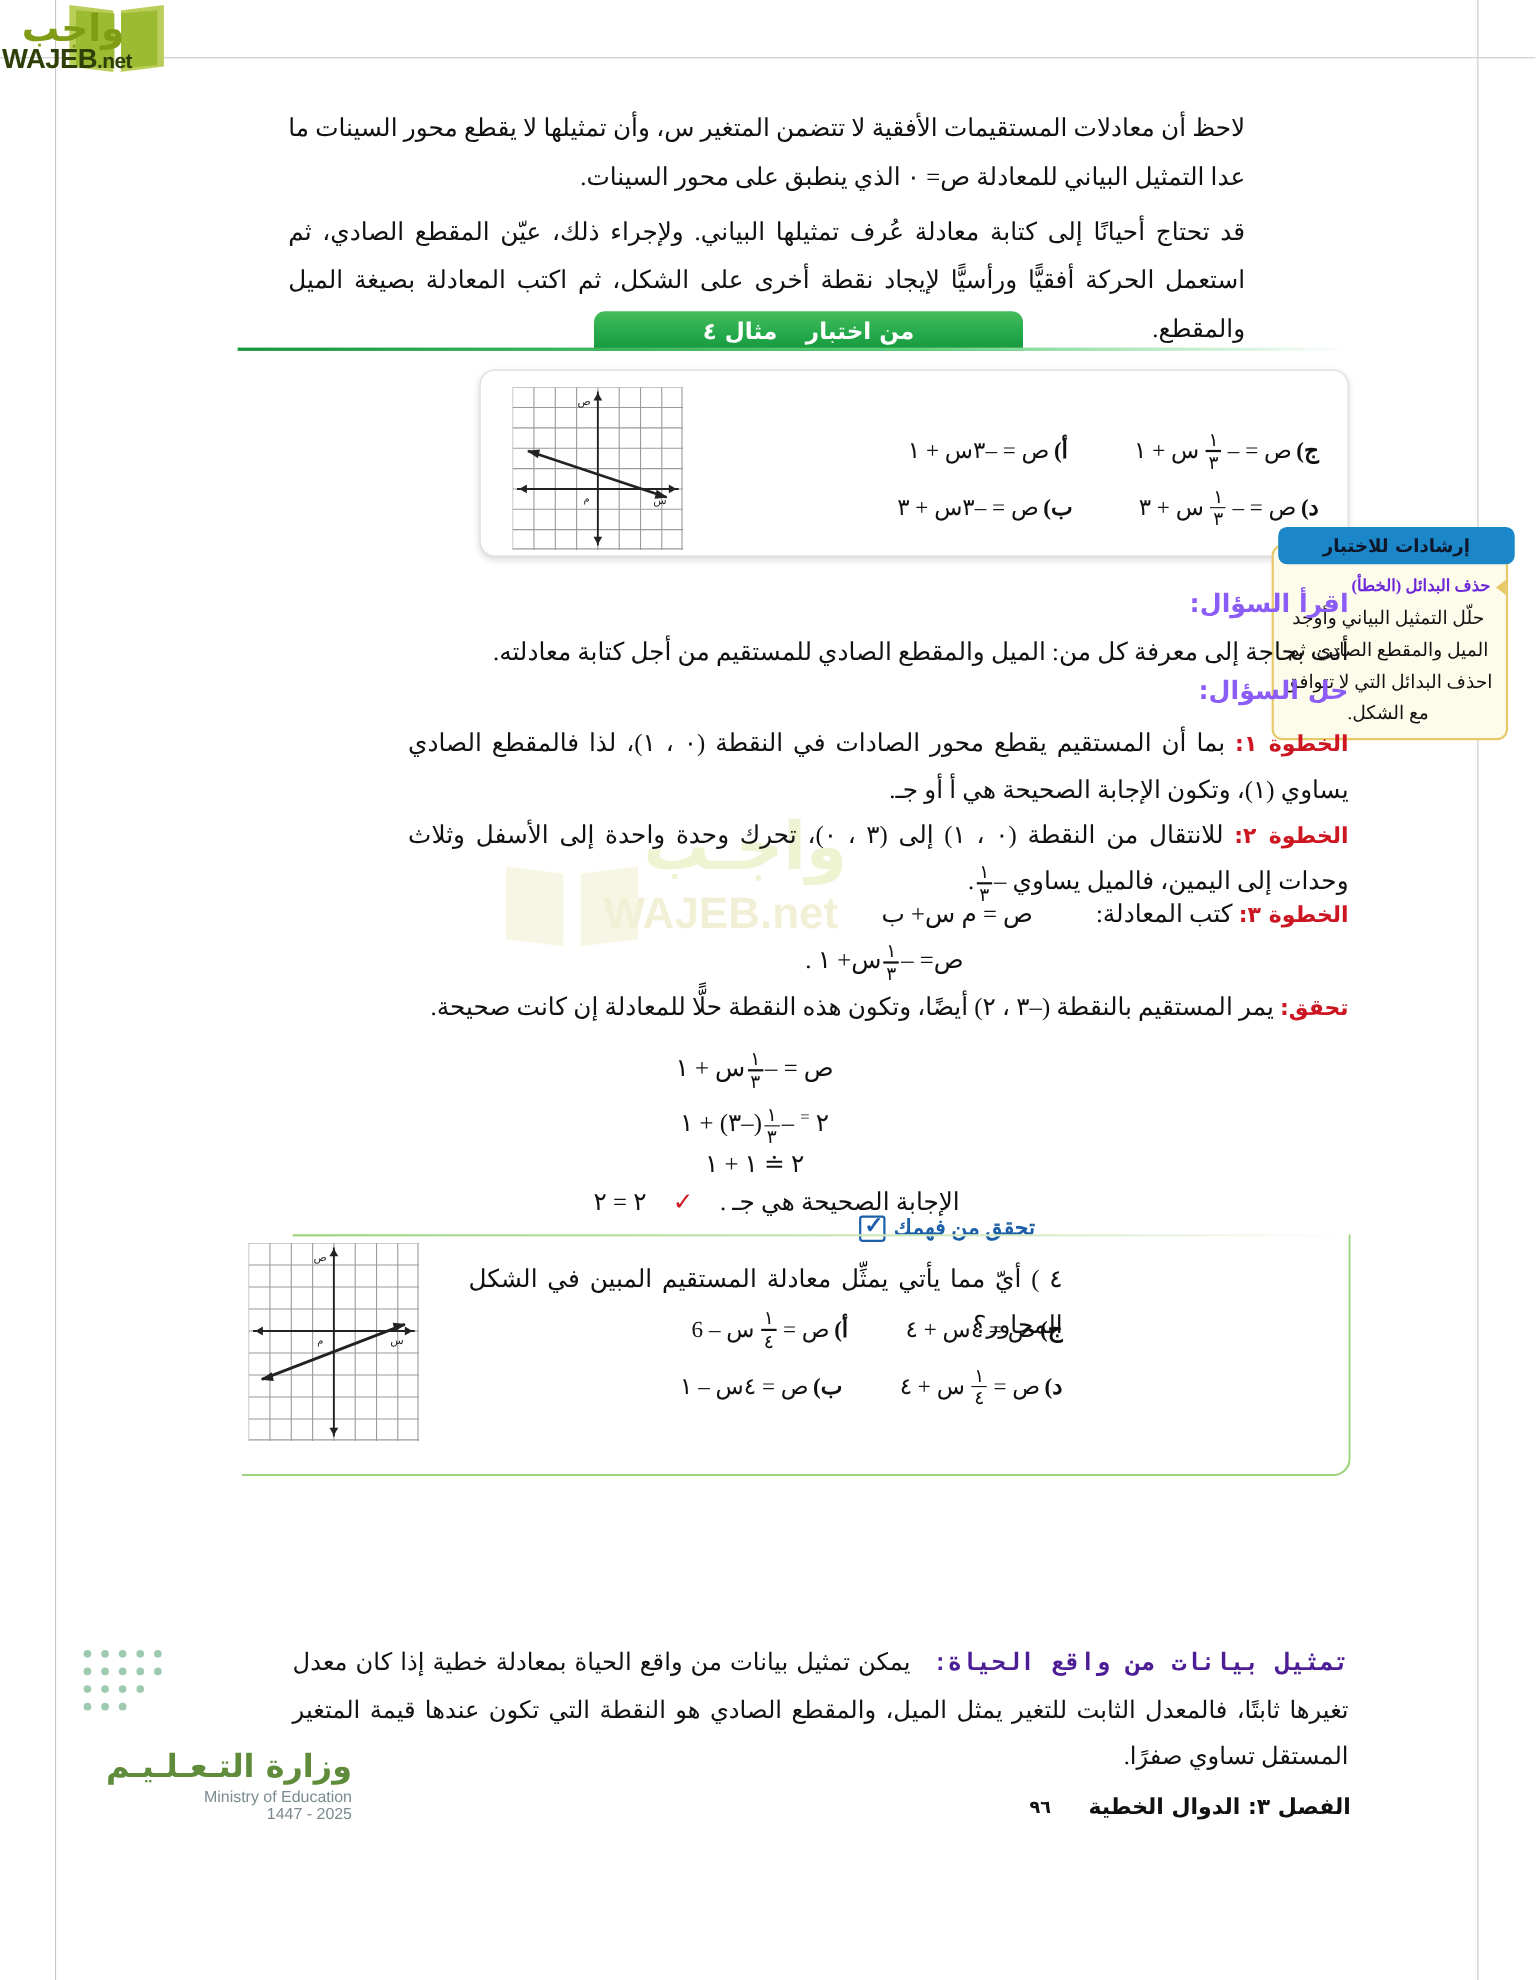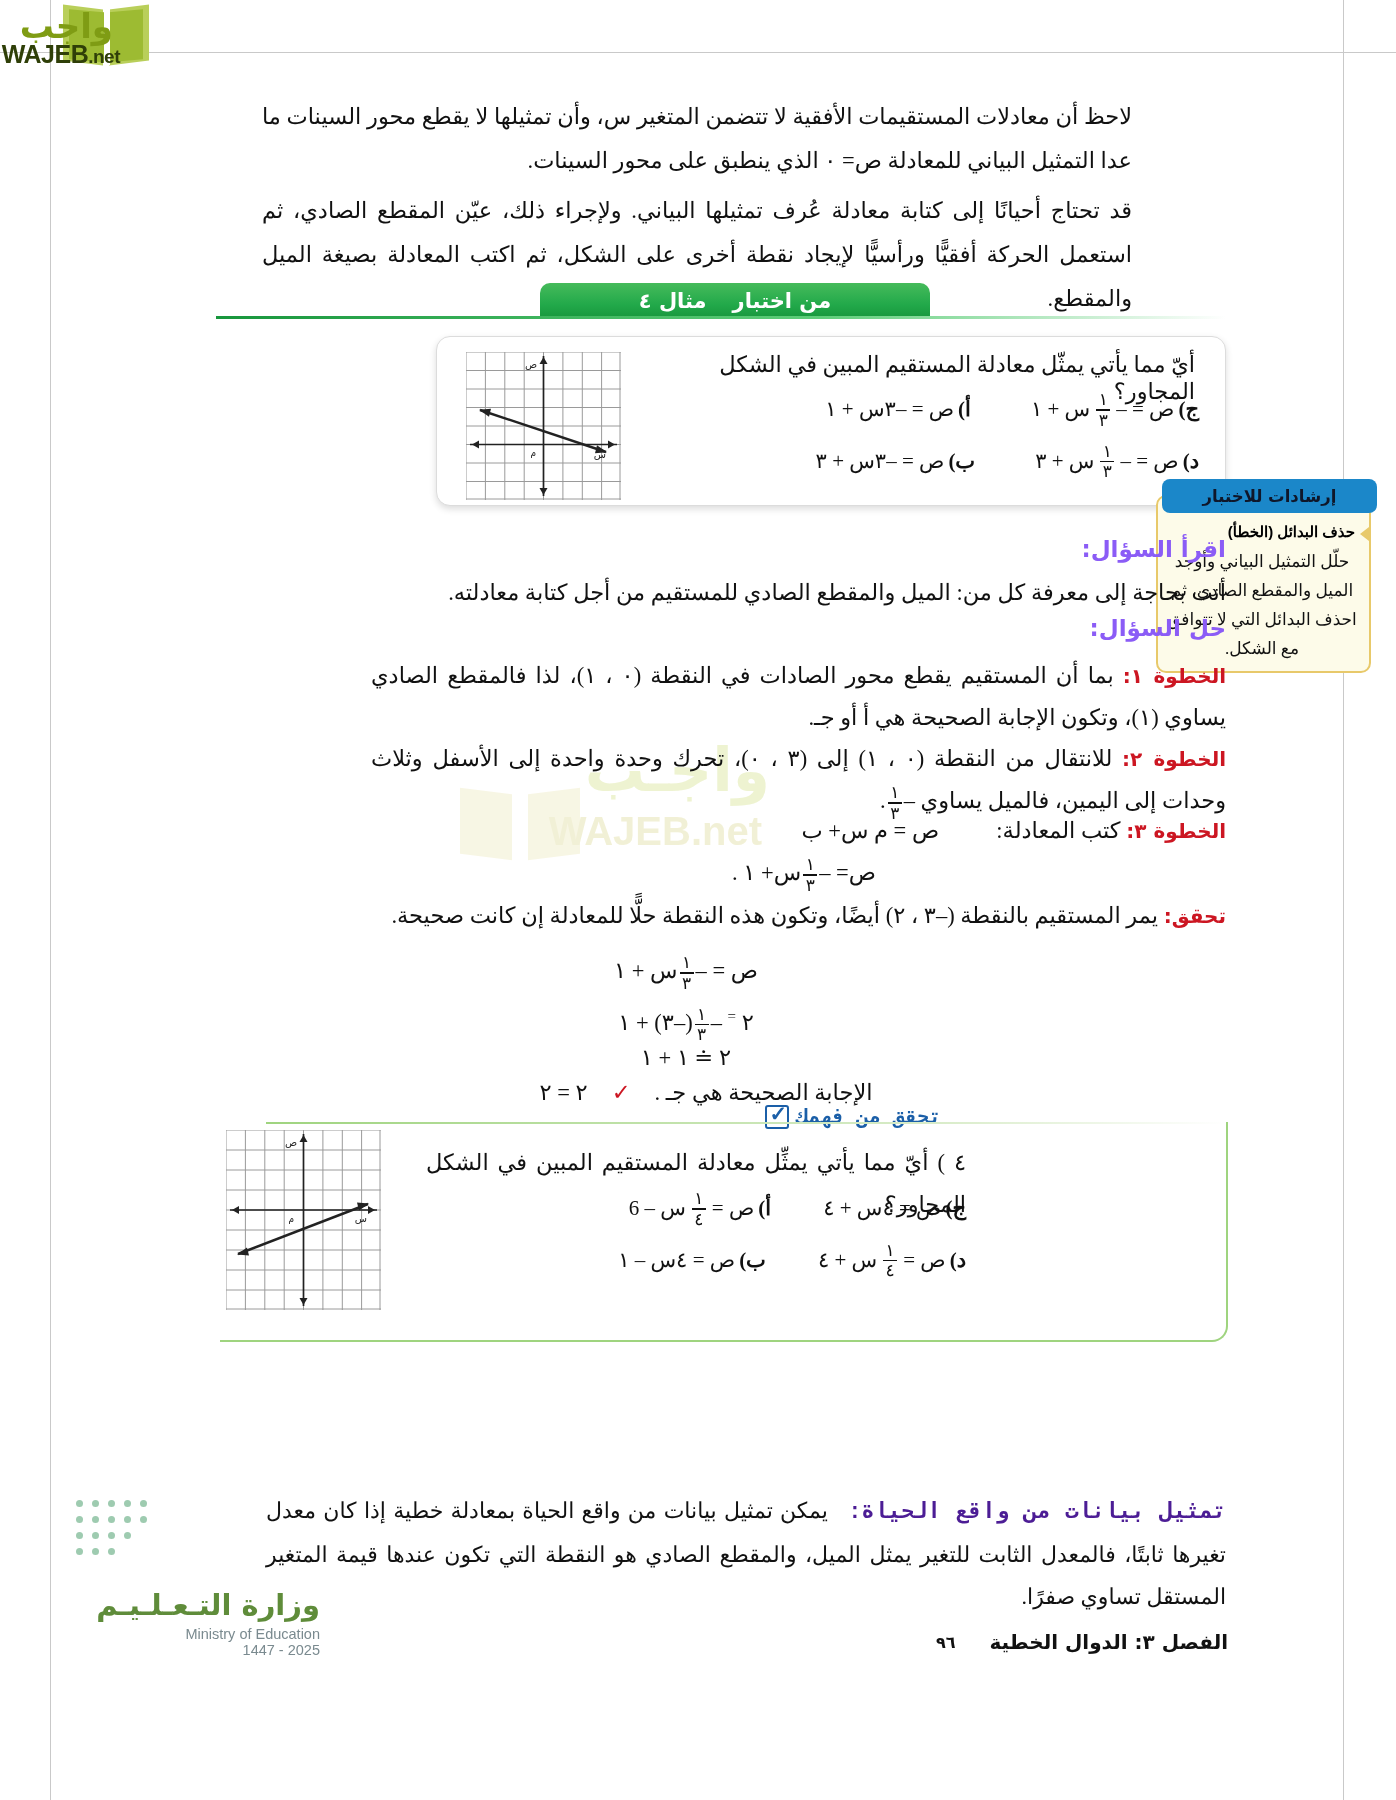--- a/index.html
+++ b/index.html
@@ -88,34 +88,34 @@
   .step-lbl { color:#cc1622; font-weight:bold; font-family:"DejaVu Sans", sans-serif; font-size:20px;}
 
   
   .hint { position:absolute; right:25px; top:495px; width:215px; height:178px;
           background:#fdfbe9; border:2px solid #e8c96a; border-radius:10px 10px 10px 10px; }
   .hint-head { position:absolute; right:-8px; top:-18px; width:215px; height:34px;
                background:#1b87c9; border-radius:8px; color:#0f172a; font-weight:bold;
                font-size:16.5px; display:flex; align-items:center; justify-content:center;
                font-family:"DejaVu Sans", sans-serif; }
   .hint-sub { position:absolute; right:14px; top:26px; font-size:15px; font-weight:bold;
-              color:#000000; font-family:Liberation Sans, sans-serif; }
+              color:#6d28d9; font-family:Liberation Serif, serif; }
   .hint-arrow { position:absolute; right:-0px; top:30px; width:0;height:0;
                 border-top:7px solid transparent; border-bottom:7px solid transparent;
                 border-right:9px solid #e8c96a; }
   .hint-body { position:absolute; right:12px; top:50px; width:190px; font-size:17px;
                line-height:29px; text-align:center; color:#111; }
 
   
   .check-head { position:absolute; right:455px; top:1104px; display:flex; align-items:center; gap:8px; }
   .check-icon { width:24px; height:24px; border:2px solid #1b5fa8; border-radius:3px;
                 background:#fff; position:relative; }
   .check-icon:after { content:"✓"; position:absolute; left:3px; top:-5px;
                       color:#1b5fa8; font-size:21px; font-weight:bold; }
-  .check-title { color:#1b5fa8; font-weight:bold; font-size:20px; font-family:Liberation Mono, monospace; }
+  .check-title { color:#1b5fa8; font-weight:bold; font-size:20px; font-family:Liberation Serif, serif; }
   .check-rule { position:absolute; right:170px; top:1122px; width:960px; height:2px;
                 background:linear-gradient(90deg,#9fd47f 0%, #d9ecc9 70%, #ffffff 100%); }
   .green-frame { position:absolute; right:168px; top:1122px; width:1008px; height:220px;
                  border-right:2px solid #9fd47f; border-bottom:2px solid #9fd47f;
                  border-bottom-right-radius:16px; }
 
   
   .dots { position:absolute; right:1210px; top:1500px; width:110px; height:66px; }
   .dots i { position:absolute; width:7px; height:7px; border-radius:50%;
             background:#9ecbb0; display:block; }
@@ -167,21 +167,20 @@
   <p>قد تحتاج أحيانًا إلى كتابة معادلة عُرف تمثيلها البياني. ولإجراء ذلك، عيّن المقطع الصادي، ثم استعمل الحركة أفقيًّا ورأسيًّا لإيجاد نقطة أخرى على الشكل، ثم اكتب المعادلة بصيغة الميل والمقطع.</p>
 </div>
 
 <div class="ex-banner">
   <span>من اختبار</span>
   <span>مثال ٤</span>
 </div>
 <div class="ex-rule"></div>
 
 <div class="ex-card">
-  <div class="ex-q">أيّ مما يأتي يمثّل معادلة المستقيم المبين في الشكل المجاور؟</div>
   <div class="ex-choices">
     <div class="ch-row">
       <span class="ch">
         <b>ج)</b>
         <span>ص = –</span>
         <span class="frac">
             <span class="num">١</span>
             <span class="bar"></span>
             <span class="den">٣</span>
           </span>

